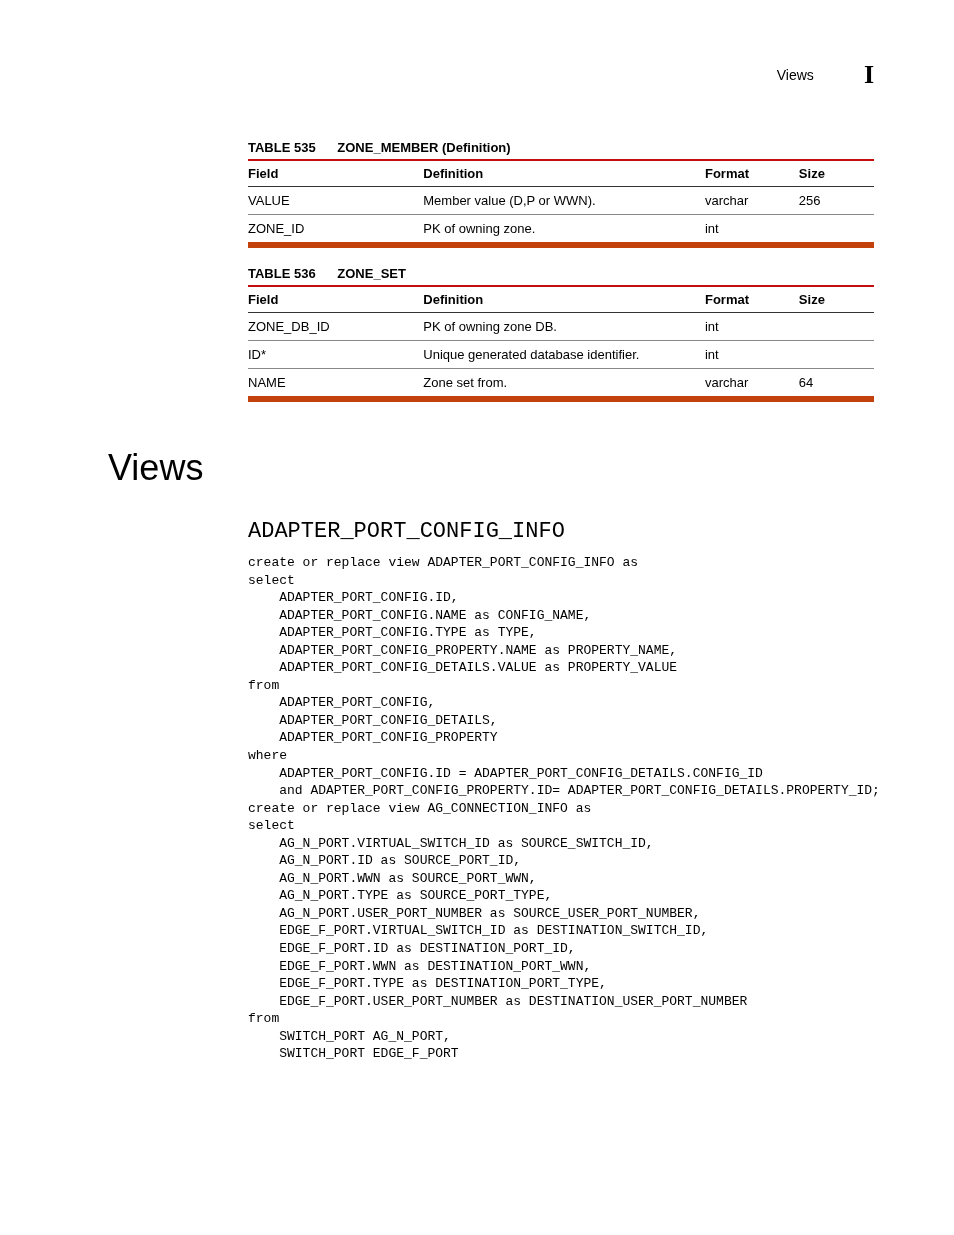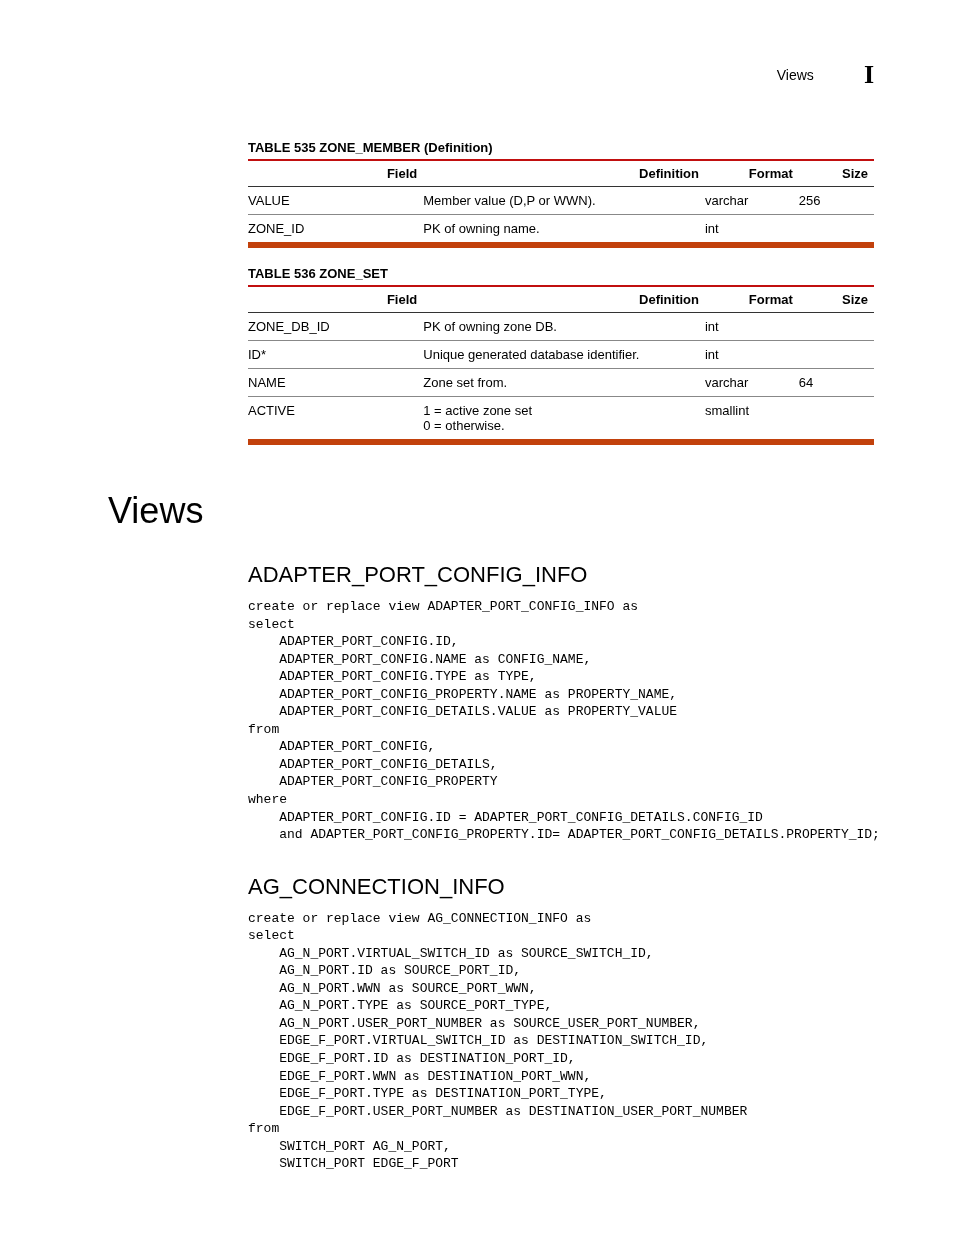--- a/index.html
+++ b/index.html
@@ -31,28 +31,28 @@
 }
 .content-block {
   margin-left: 140px;
 }
 .table-caption {
   font-size: 13px;
   font-weight: bold;
   margin-top: 18px;
   margin-bottom: 4px;
 }
-.table-caption .tlabel { }
+.table-caption .tlabel { margin-right: 18px; }
 table.dict {
   width: 100%;
   border-collapse: collapse;
   font-size: 13px;
 }
 table.dict th {
-  text-align: right;
+  text-align: left;
   font-weight: bold;
   padding: 5px 6px 5px 0;
   border-top: 2px solid #c10f0f;
   border-bottom: 1px solid #333;
 }
 table.dict td {
   padding: 6px 6px 6px 0;
   border-bottom: 1px solid #888;
   vertical-align: top;
 }
@@ -63,21 +63,21 @@
 table.dict col.c-def { width: 45%; }
 table.dict col.c-fmt { width: 15%; }
 table.dict col.c-size { width: 12%; }
 h1.views {
   font-family: Arial, Helvetica, sans-serif;
   font-weight: normal;
   font-size: 36px;
   margin: 45px 0 25px 0;
 }
 h2.viewname {
-  font-family: Liberation Sans, sans-serif;
+  font-family: Liberation Mono, monospace;
   font-weight: normal;
   font-size: 22px;
   margin: 30px 0 10px 0;
 }
 pre.sql {
   font-family: "Courier New", monospace;
   font-size: 13px;
   line-height: 1.35;
   white-space: pre;
   margin: 0;
@@ -115,21 +115,21 @@
       </thead>
       <tbody>
         <tr>
           <td>VALUE</td>
           <td>Member value (D,P or WWN).</td>
           <td>varchar</td>
           <td>256</td>
         </tr>
         <tr>
           <td>ZONE_ID</td>
-          <td>PK of owning name.</td>
+          <td>PK of owning zone.</td>
           <td>int</td>
           <td></td>
         </tr>
       </tbody>
     </table>
 
     <div class="table-caption">
       <span class="tlabel">TABLE 536</span>
       <span>ZONE_SET</span>
     </div>
@@ -159,27 +159,20 @@
           <td>ID*</td>
           <td>Unique generated database identifier.</td>
           <td>int</td>
           <td></td>
         </tr>
         <tr>
           <td>NAME</td>
           <td>Zone set from.</td>
           <td>varchar</td>
           <td>64</td>
-        </tr>
-        <tr>
-          <td>ACTIVE</td>
-          <td style="white-space:pre-line;">1 = active zone set
-0 = otherwise.</td>
-          <td>smallint</td>
-          <td></td>
         </tr>
       </tbody>
     </table>
   </div>
 
   <h1 class="views">Views</h1>
 
   <div class="content-block">
     <h2 class="viewname">ADAPTER_PORT_CONFIG_INFO</h2>
     <pre class="sql">create or replace view ADAPTER_PORT_CONFIG_INFO as
@@ -190,21 +183,20 @@
     ADAPTER_PORT_CONFIG_PROPERTY.NAME as PROPERTY_NAME,
     ADAPTER_PORT_CONFIG_DETAILS.VALUE as PROPERTY_VALUE
 from
     ADAPTER_PORT_CONFIG,
     ADAPTER_PORT_CONFIG_DETAILS,
     ADAPTER_PORT_CONFIG_PROPERTY
 where
     ADAPTER_PORT_CONFIG.ID = ADAPTER_PORT_CONFIG_DETAILS.CONFIG_ID
     and ADAPTER_PORT_CONFIG_PROPERTY.ID= ADAPTER_PORT_CONFIG_DETAILS.PROPERTY_ID;</pre>
 
-    <h2 class="viewname">AG_CONNECTION_INFO</h2>
     <pre class="sql">create or replace view AG_CONNECTION_INFO as
 select
     AG_N_PORT.VIRTUAL_SWITCH_ID as SOURCE_SWITCH_ID,
     AG_N_PORT.ID as SOURCE_PORT_ID,
     AG_N_PORT.WWN as SOURCE_PORT_WWN,
     AG_N_PORT.TYPE as SOURCE_PORT_TYPE,
     AG_N_PORT.USER_PORT_NUMBER as SOURCE_USER_PORT_NUMBER,
     EDGE_F_PORT.VIRTUAL_SWITCH_ID as DESTINATION_SWITCH_ID,
     EDGE_F_PORT.ID as DESTINATION_PORT_ID,
     EDGE_F_PORT.WWN as DESTINATION_PORT_WWN,

